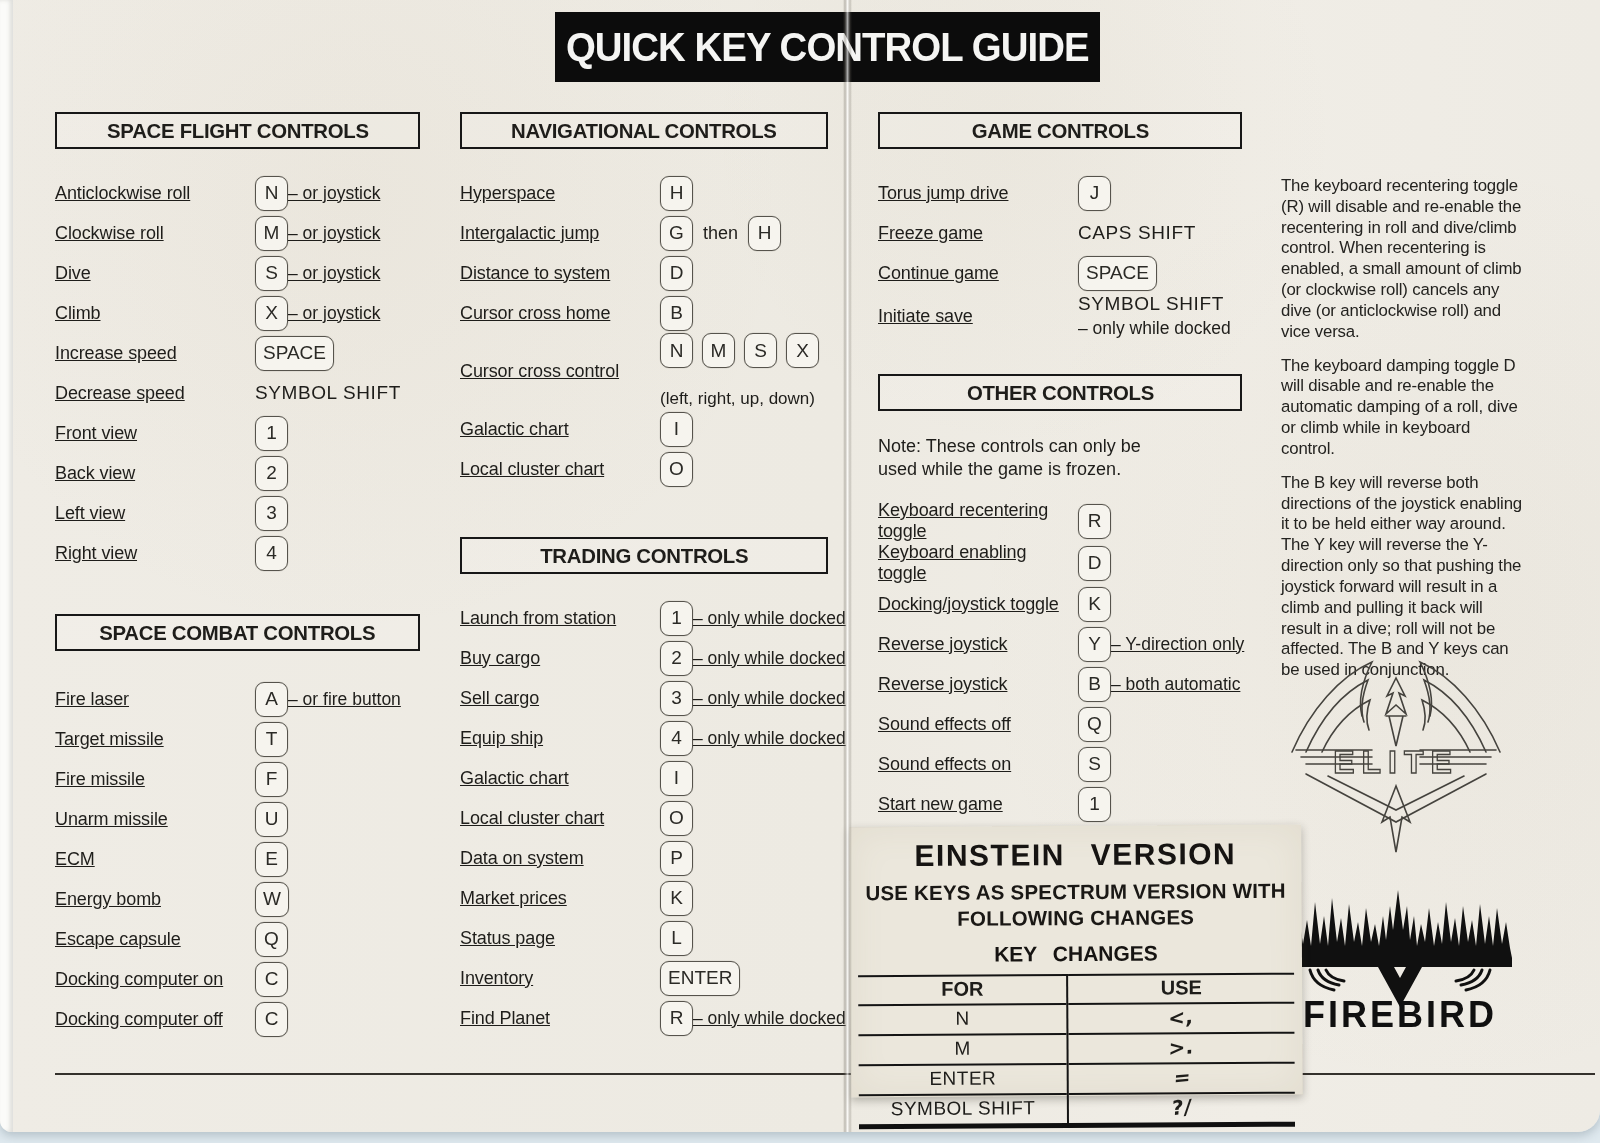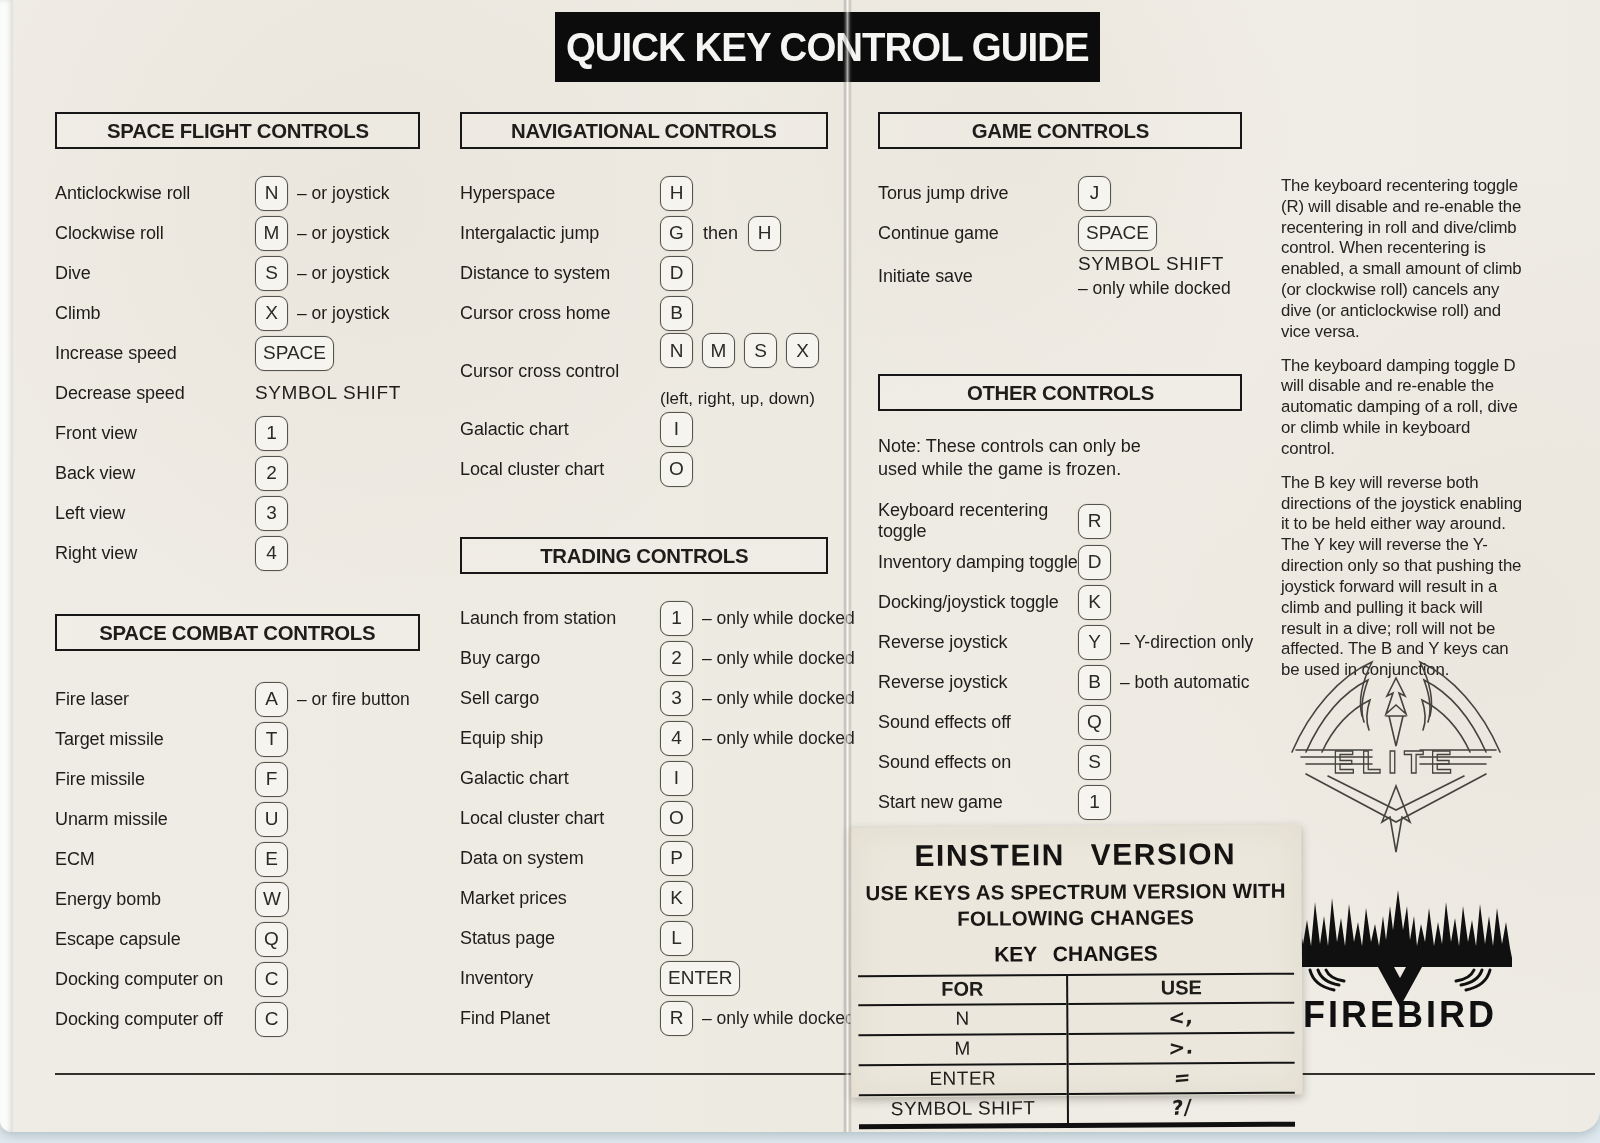--- a/index.html
+++ b/index.html
@@ -22,29 +22,29 @@
   .title-bar{position:absolute;left:555px;top:12px;width:545px;height:70px;background:#0c0c0c;
     display:flex;align-items:center;justify-content:center;}
   .title-bar span{color:#f5f5f3;font-weight:bold;font-size:40px;letter-spacing:-1px;transform:scaleX(0.96);white-space:nowrap;}
 
   .section{position:absolute;}
   .sec-head{border:2.5px solid #171717;height:33px;display:flex;align-items:center;justify-content:center;
     font-weight:bold;font-size:21px;letter-spacing:-0.3px;background:rgba(255,255,255,0.12);}
   .sec-head span{transform:scaleX(0.97);white-space:nowrap;}
   .rows{margin-top:26px;}
   .row{display:flex;align-items:center;min-height:40px;}
-  .lbl{width:200px;flex:0 0 200px;font-size:18px;letter-spacing:-0.1px;}
+  .lbl{width:200px;flex:0 0 200px;font-size:18px;letter-spacing:-0.1px;text-decoration:underline;}
   .cell{display:flex;align-items:center;}
   .keycol{display:flex;flex-direction:column;}
   .keys{display:flex;align-items:center;gap:9px;}
   .key{box-sizing:border-box;min-width:33px;height:35px;padding:0 7px;border:1.7px solid #56534c;border-radius:9px;
     background:#f6f4ee;display:inline-flex;align-items:center;justify-content:center;
     font-family:"Liberation Sans",sans-serif;font-size:19px;color:#2b2a26;box-shadow:0 0 0 0.5px rgba(80,80,70,0.15);}
   .mid{font-size:18px;margin:0 1px;}
-  .note{font-size:17.5px;margin-left:9px;white-space:nowrap;}
+  .note{font-size:17.5px;white-space:nowrap;text-decoration:underline;}
   .plain{font-size:19px;letter-spacing:0.6px;white-space:nowrap;}
   .plain2{font-size:17.5px;margin-top:3px;}
   .sub{font-size:17px;margin-top:21px;white-space:nowrap;}
   .sec-note{margin-top:24px;font-size:18px;line-height:1.25;width:270px;}
 
   #sec-flight{left:55px;top:112px;width:365px;}
   #sec-flight .rows{margin-top:24px;}
   #sec-combat{left:55px;top:614px;width:365px;}
   #sec-combat .rows{margin-top:28px;}
   #sec-nav{left:460px;top:112px;width:368px;}
@@ -512,20 +512,28 @@
           <span class="lbl">Torus jump drive</span>
           <div class="cell">
             <div class="keycol">
               <div class="keys">
                 <kbd class="key">J</kbd>
               </div>
             </div>
           </div>
         </div>
         <div class="row">
+          <span class="lbl">Freeze game</span>
+          <div class="cell">
+            <div class="keycol">
+              <span class="plain">CAPS SHIFT</span>
+            </div>
+          </div>
+        </div>
+        <div class="row">
           <span class="lbl">Continue game</span>
           <div class="cell">
             <div class="keycol">
               <div class="keys">
                 <kbd class="key">SPACE</kbd>
               </div>
             </div>
           </div>
         </div>
         <div class="row">
@@ -550,21 +558,21 @@
           <span class="lbl">Keyboard recentering toggle</span>
           <div class="cell">
             <div class="keycol">
               <div class="keys">
                 <kbd class="key">R</kbd>
               </div>
             </div>
           </div>
         </div>
         <div class="row">
-          <span class="lbl">Inventory damping toggle</span>
+          <span class="lbl">Keyboard enabling toggle</span>
           <div class="cell">
             <div class="keycol">
               <div class="keys">
                 <kbd class="key">D</kbd>
               </div>
             </div>
           </div>
         </div>
         <div class="row">
           <span class="lbl">Docking/joystick toggle</span>

